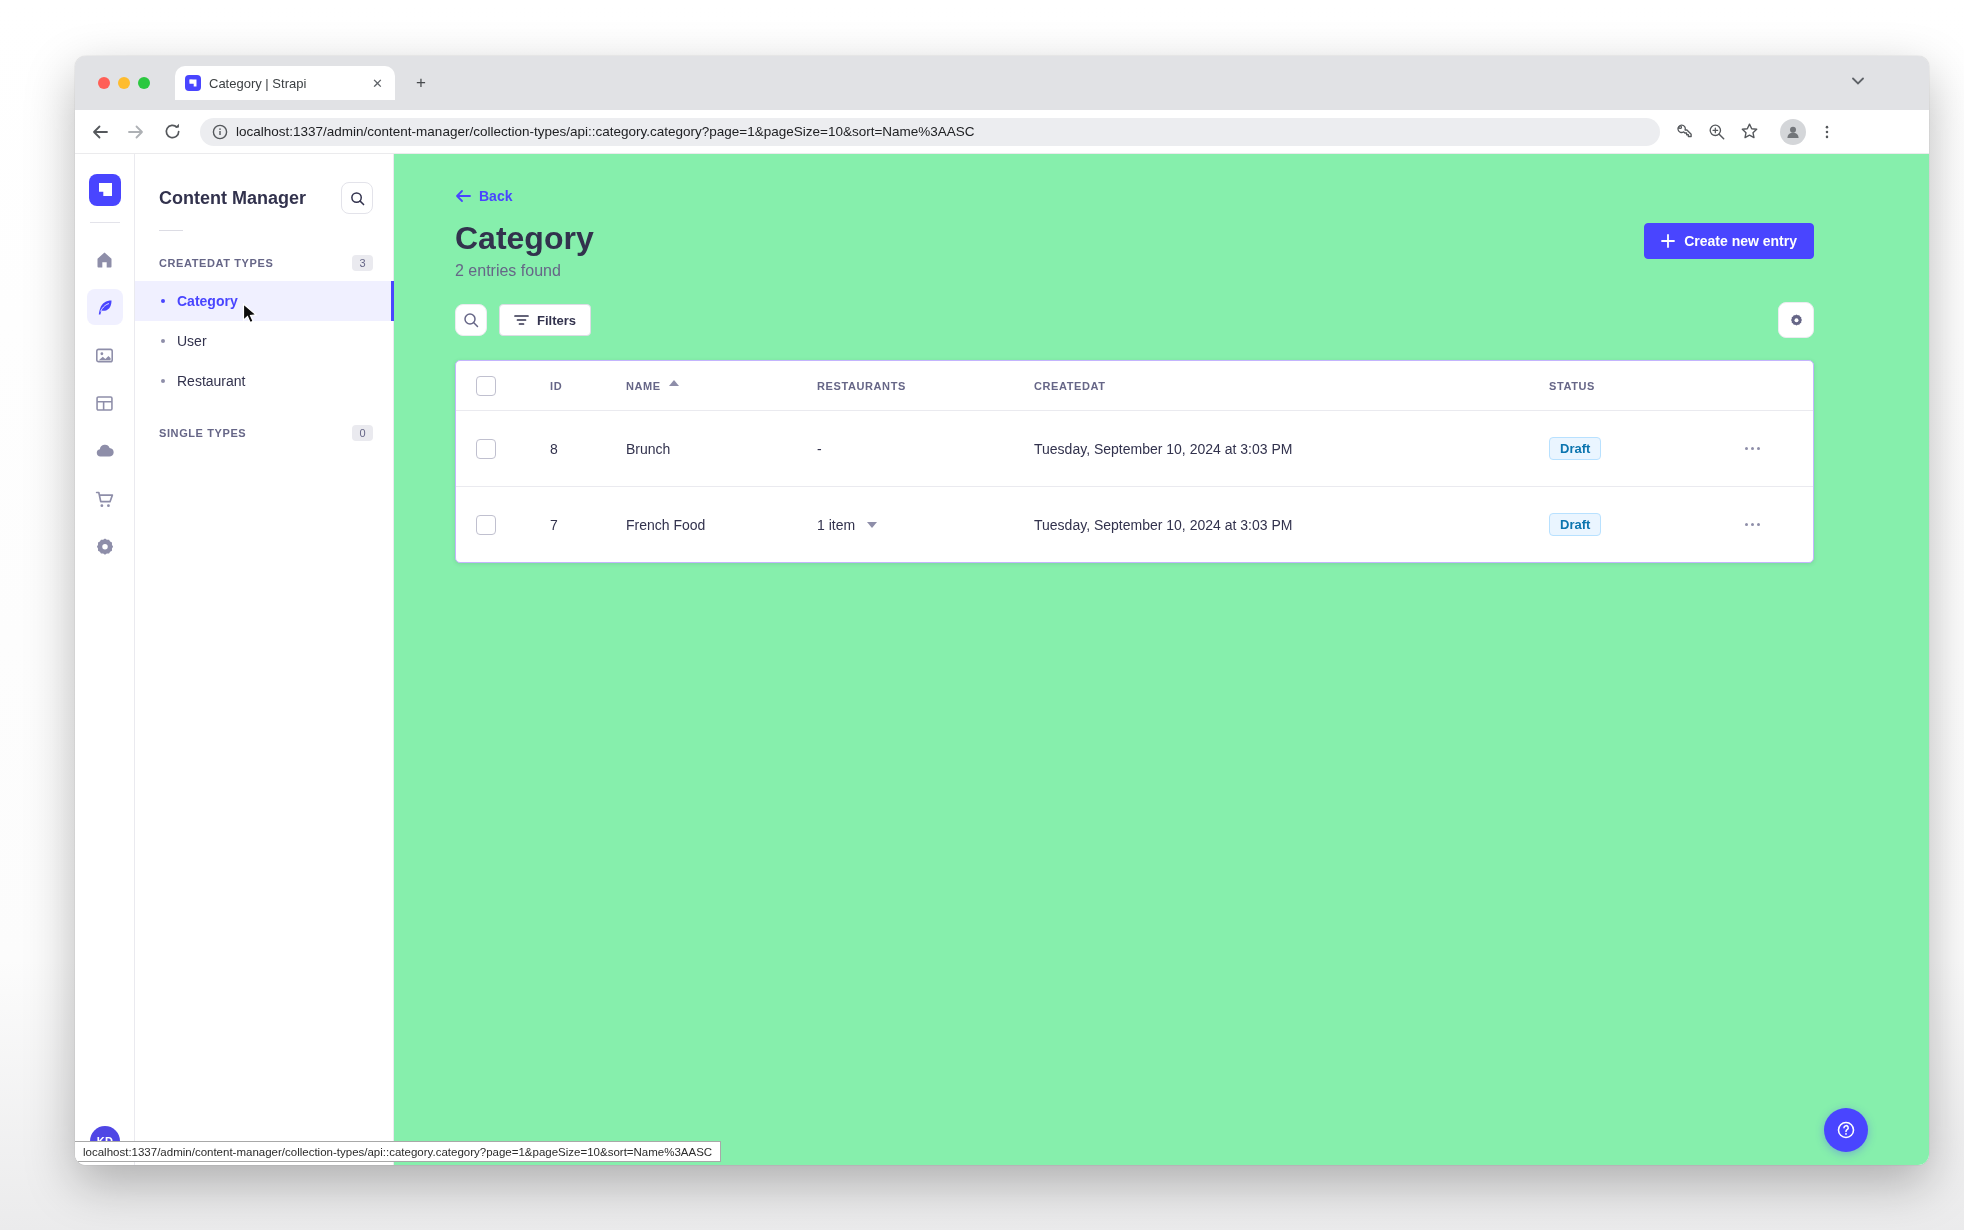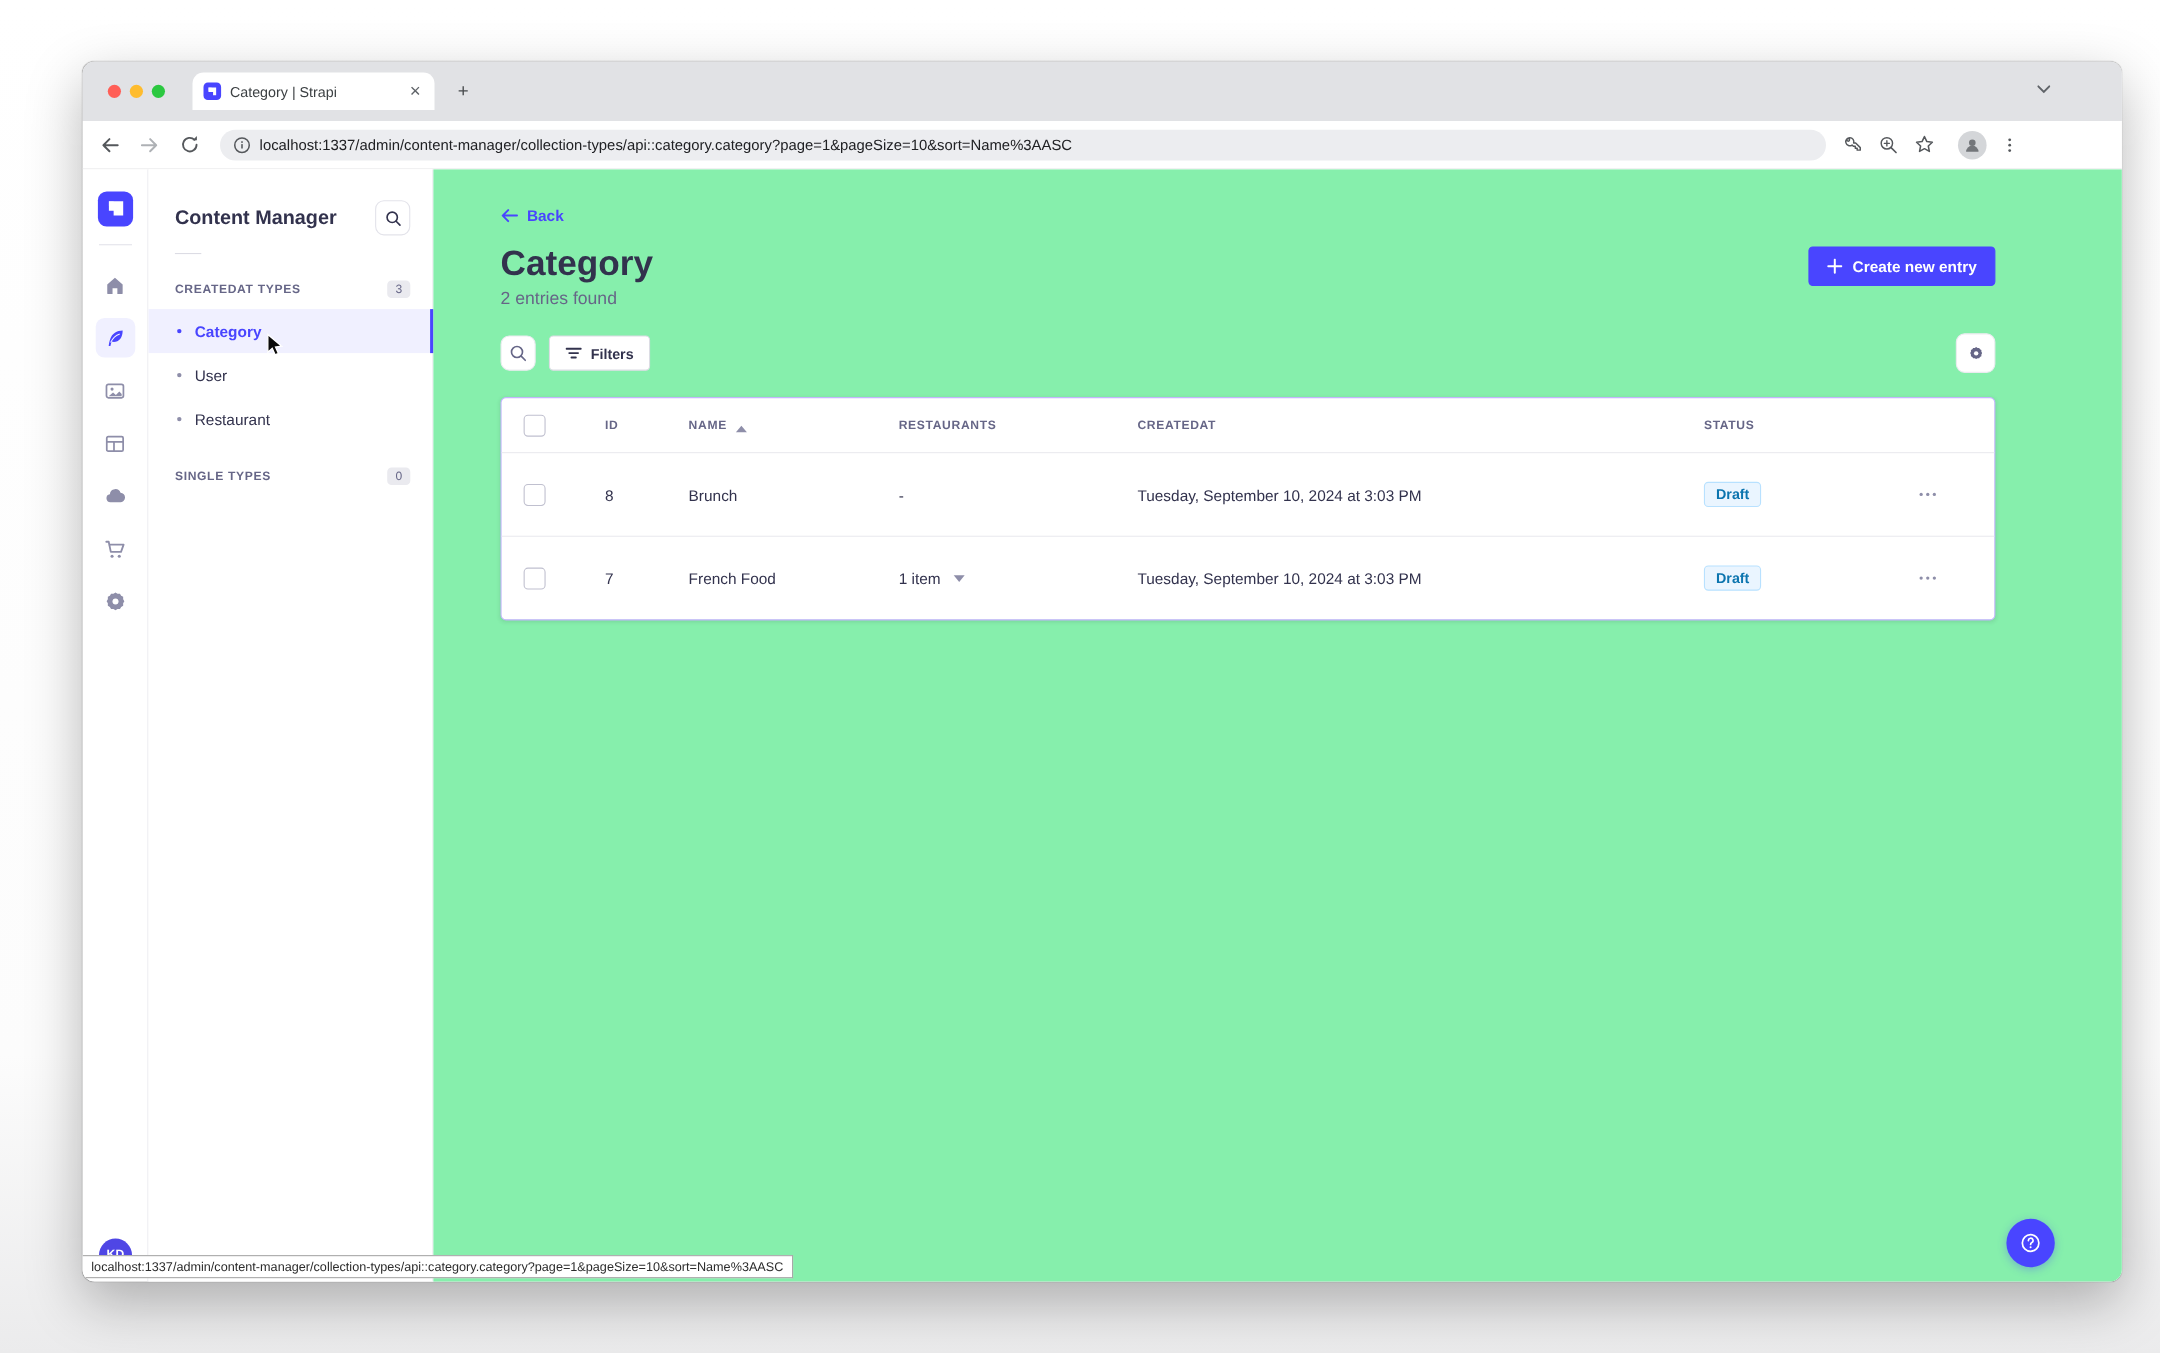--- a/index.html
+++ b/index.html
@@ -95,21 +95,21 @@
     color:#32324d; font-family:inherit; }
   .gear-btn { margin-left:auto; width:36px; height:36px; border-radius:8px; border:1px solid #ebebf0;
     background:#fff; display:flex; align-items:center; justify-content:center; color:#666687; }
   .table-card { margin-top:22px; background:#fff; border-radius:5px;
     box-shadow:0 1px 4px rgba(33,33,52,.12); border:1px solid #c4b5fd; }
   .tr { display:grid; grid-template-columns:74px 84px 191px 211px 509px 167px 1fr; align-items:center; }
   .tr.head { height:49px; }
   .tr.row { height:76px; border-top:1px solid #eaeaef; font-size:14px; color:#32324d; }
   .cell-check { padding-left:20px; }
   .cell-id { padding-left:20px; }
-  .cell-name { padding-left:12px; display:flex; align-items:flex-end; gap:8px; }
+  .cell-name { padding-left:12px; display:flex; align-items:flex-start; gap:8px; }
   .cell-rest { padding-left:12px; display:flex; align-items:center; gap:8px; }
   .cell-date { padding-left:18px; }
   .cell-status { padding-left:24px; }
   .cell-actions { display:flex; justify-content:center; }
   .th { font-size:11px; font-weight:bold; letter-spacing:.6px; color:#666687; }
   .checkbox { appearance:none; -webkit-appearance:none; width:20px; height:20px; border:1px solid #c0c0cf;
     border-radius:4px; background:#fff; display:block; }
   .sort-arrow { width:0; height:0; border-left:5px solid transparent; border-right:5px solid transparent;
     border-bottom:6px solid #8e8ea9; display:inline-block; }
   .caret-down { width:0; height:0; border-left:5px solid transparent; border-right:5px solid transparent;

